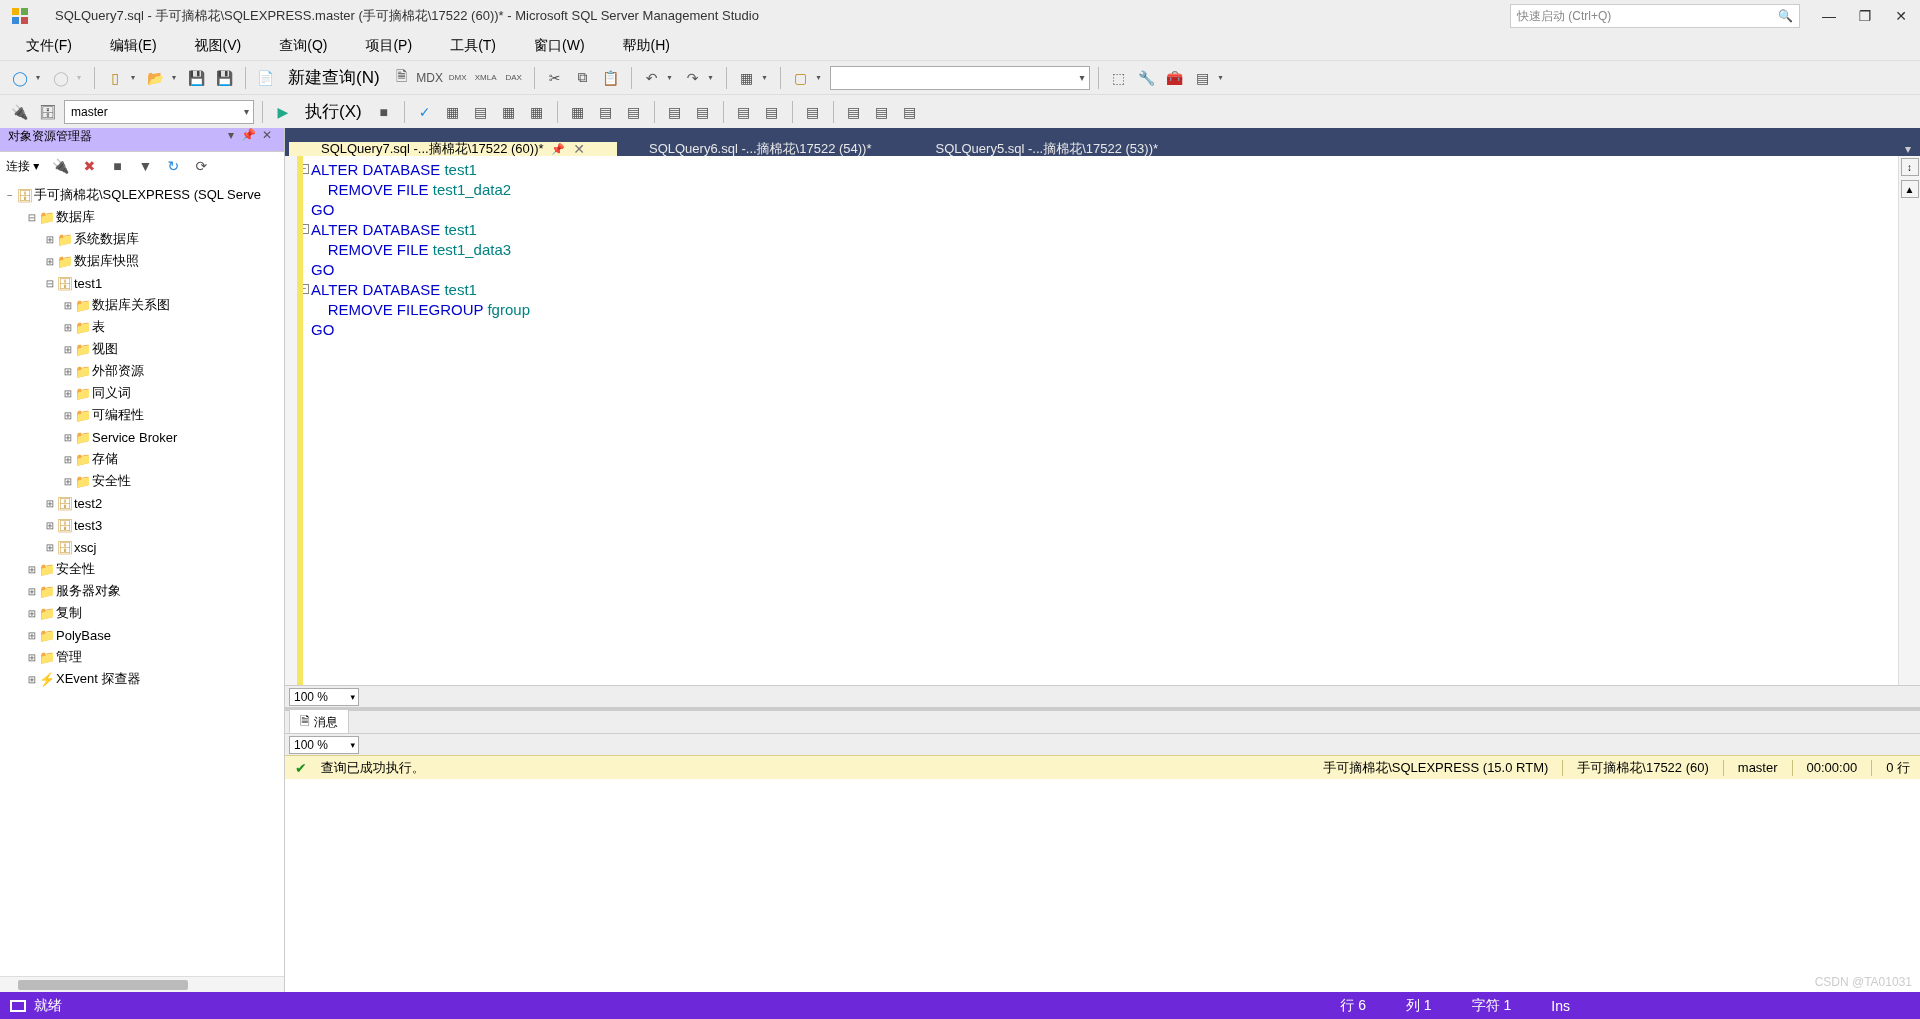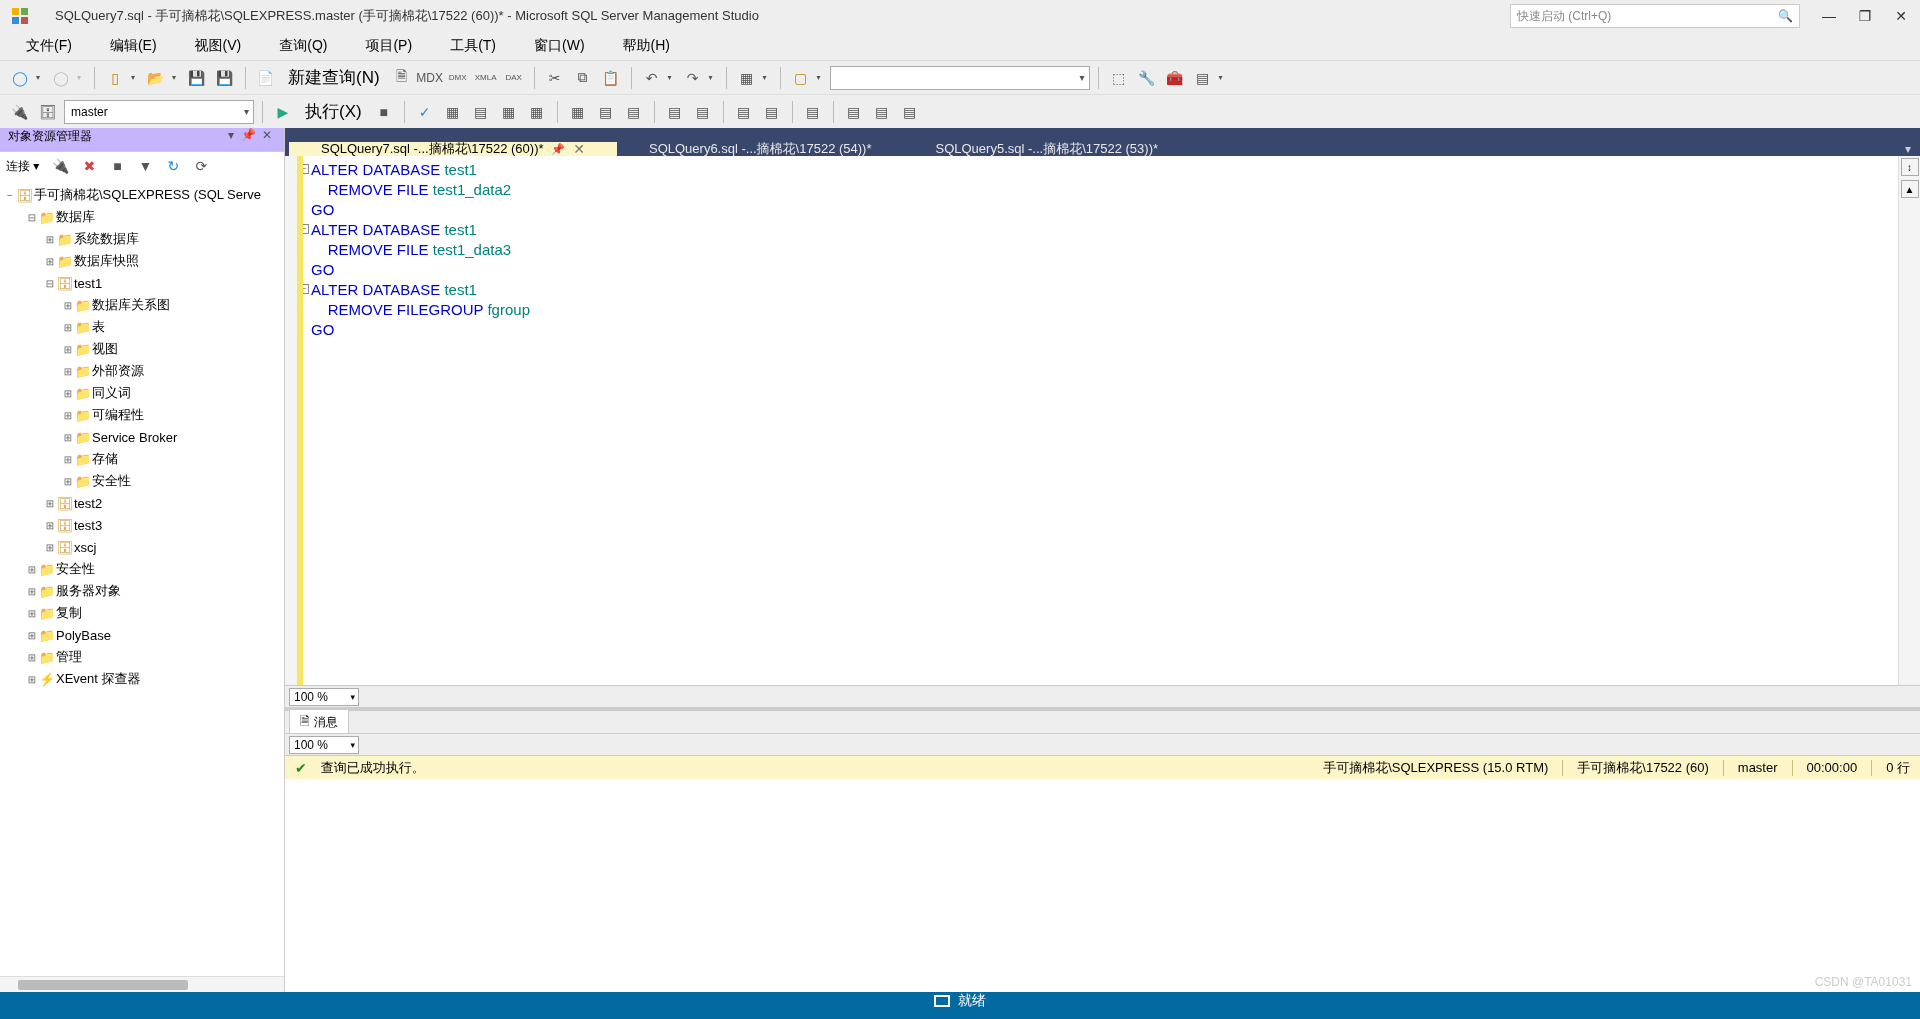--- a/index.html
+++ b/index.html
@@ -83,21 +83,21 @@
 .msg-scroll { width:14px; background:#f0f0f0; }
 .msg-body-wrap { flex:1; display:flex; }
 
 
 .query-status { height:24px; background:#fcf5c7; border-top:1px solid #d8cf8c; display:flex; align-items:center; font-size:13px; padding:0 10px; gap:14px; }
 .query-status .check { color:#1a8f1a; font-size:14px; }
 .query-status .spacer { flex:1; }
 .qs-sep { width:1px; height:16px; background:#c8bf7c; }
 
 
-.statusbar { height:27px; background:#0369a1; color:#fff; display:flex; align-items:center; font-size:14px; padding:0 24px; gap:40px;flex-direction:column; }
+.statusbar { height:27px; background:#6d28d9; color:#fff; display:flex; align-items:center; font-size:14px; padding:0 10px; gap:40px; }
 .statusbar .ready { display:flex; align-items:center; gap:8px; }
 .statusbar .sb-box { width:16px; height:12px; border:2px solid #fff; }
 .sb-filler { flex:1; }
 
 
 .watermark { position:absolute; right:8px; bottom:30px; color:#ccc; font-size:12px; pointer-events:none; }
 </style>
 </head>
 <body>
 

